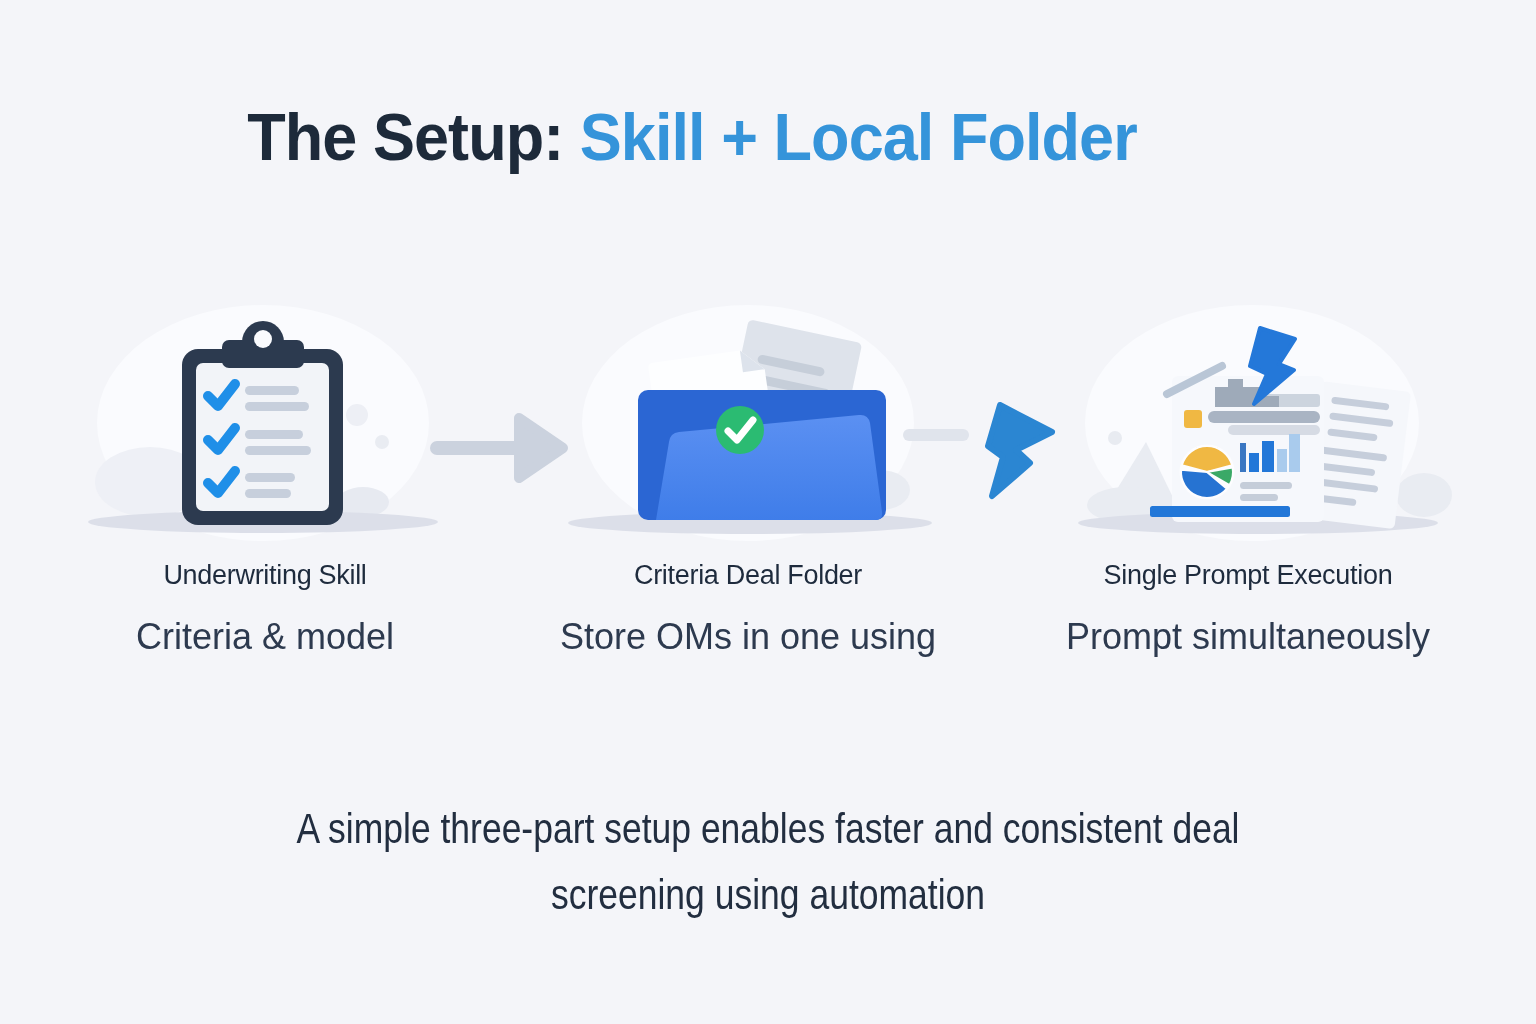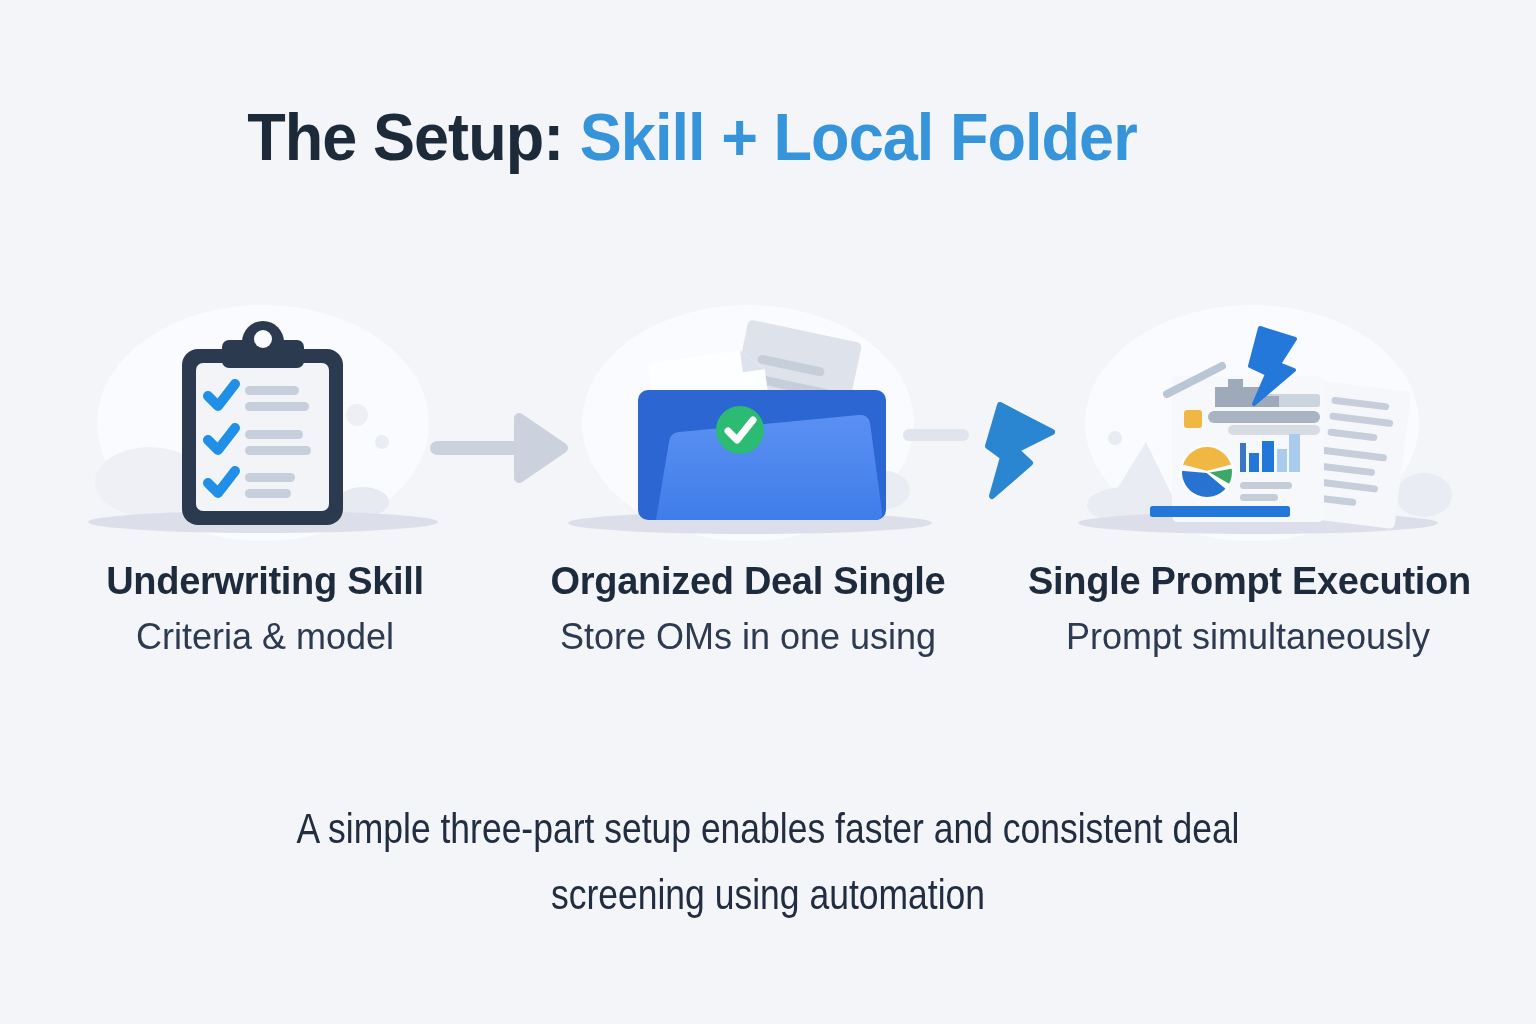--- a/index.html
+++ b/index.html
@@ -12,21 +12,21 @@
     position:absolute;top:98px;left:0;width:1384px;margin:0;
     text-align:center;font-size:67px;font-weight:700;letter-spacing:-1px;
     transform:scaleX(0.94);transform-origin:center;white-space:nowrap;
   }
   .title .t-dark{color:var(--title-text,#1d2a3a);}
   .title .t-blue{color:var(--title-accent,#3594da);}
   .step-svg{position:absolute;top:290px;width:440px;height:260px;}
   .svg1{left:45px;} .svg2{left:528px;} .svg3{left:1032px;}
   .step-label{
     position:absolute;top:560px;width:440px;text-align:center;
-    font-size:38px;font-weight:700;color:var(--label-text,#1e2b3d);
+    font-size:27px;font-weight:400;color:var(--label-text,#1e2b3d);
     letter-spacing:-0.3px;white-space:nowrap;
   }
   .step-desc{
     position:absolute;top:616px;width:440px;text-align:center;
     font-size:36px;font-weight:400;color:var(--description-text,#2d3a4f);
     white-space:nowrap;
   }
   .col1{left:45px;} .col2{left:528px;} .col3{left:1028px;text-align:center;}
   .connector{position:absolute;}
   .arrow1{left:425px;top:406px;width:145px;height:85px;}
@@ -163,21 +163,21 @@
     <rect x="2" y="3" width="66" height="12" rx="6" fill="#e0e4ec"></rect>
   </svg>
 
   <svg class="connector zigzag" viewBox="0 0 92 108">
     <path d="M27,9 L79,36 L43,54 L57,67 L19,100 L30,61 L15,50 Z" fill="var(--bolt-blue,#2b86d2)" stroke="var(--bolt-blue,#2b86d2)" stroke-width="6" stroke-linejoin="round"></path>
   </svg>
 
   <div class="step-label col1">Underwriting Skill</div>
   <div class="step-desc col1">Criteria &amp; model</div>
 
-  <div class="step-label col2">Organized Deal Single</div>
+  <div class="step-label col2">Criteria Deal Folder</div>
   <div class="step-desc col2">Store OMs in one using</div>
 
   <div class="step-label col3">Single Prompt Execution</div>
   <div class="step-desc col3">Prompt simultaneously</div>
 
   <div class="caption">
     <div>A simple three-part setup enables faster and consistent deal</div>
     <div>screening using automation</div>
   </div>
 

